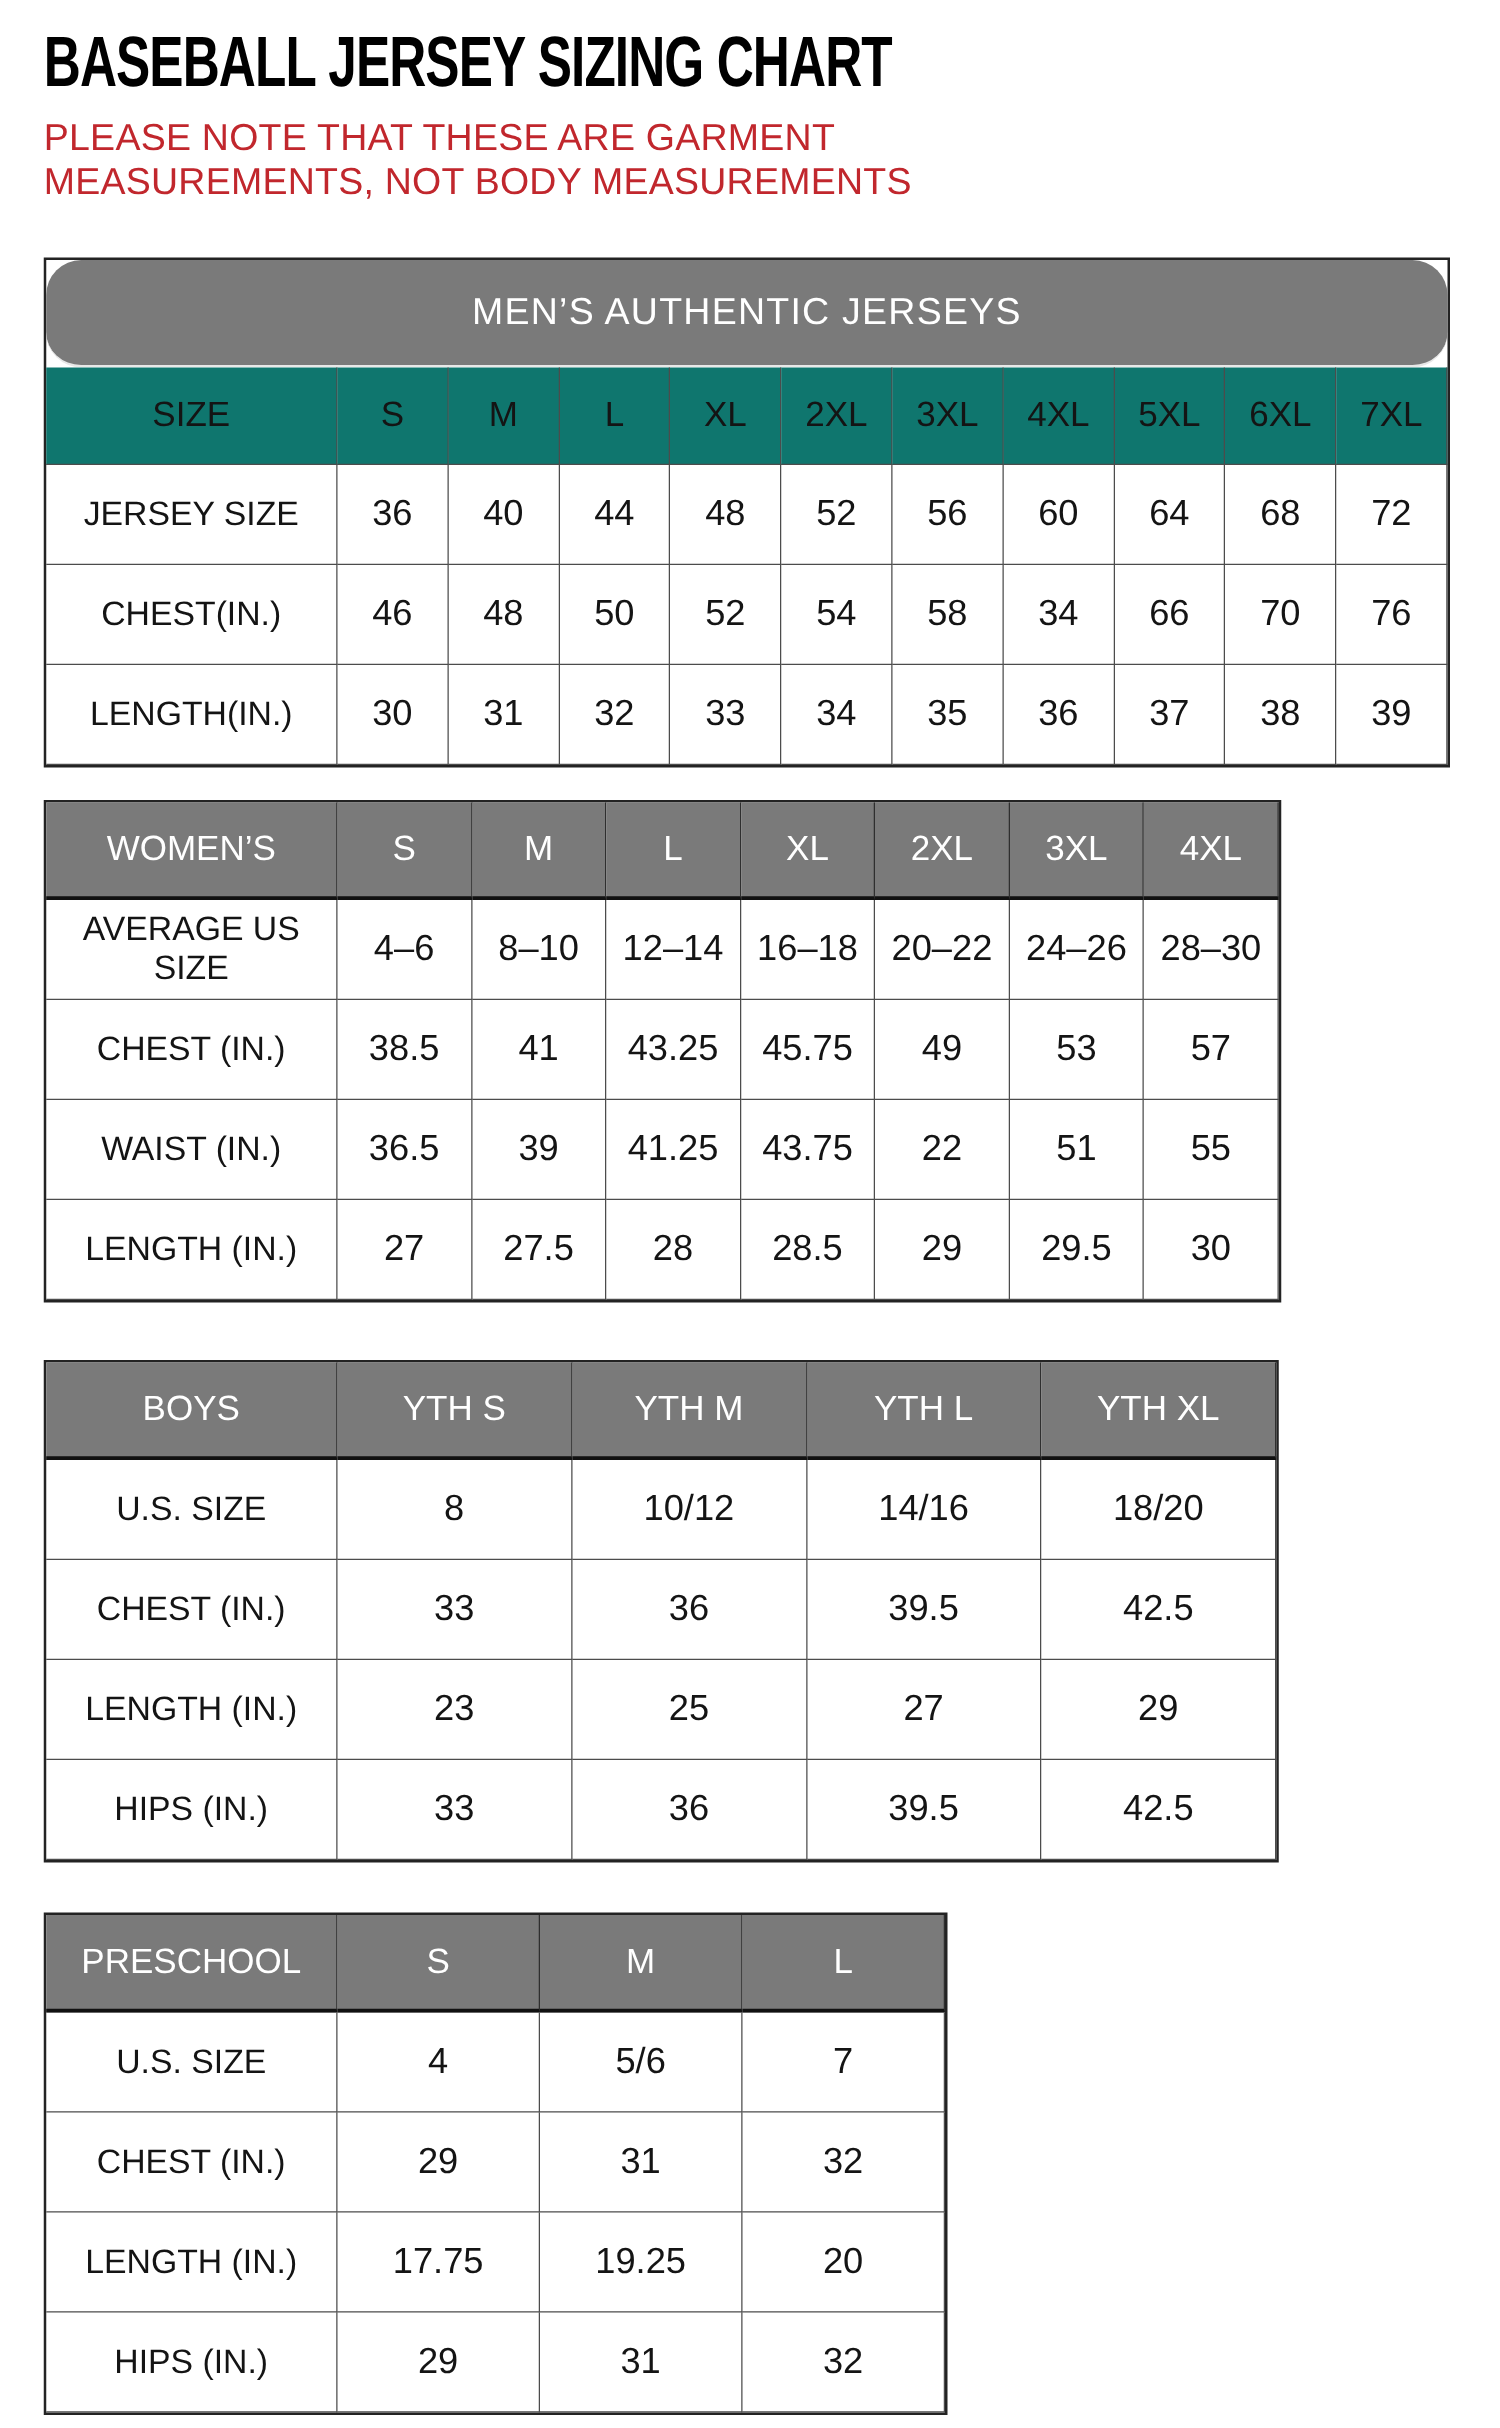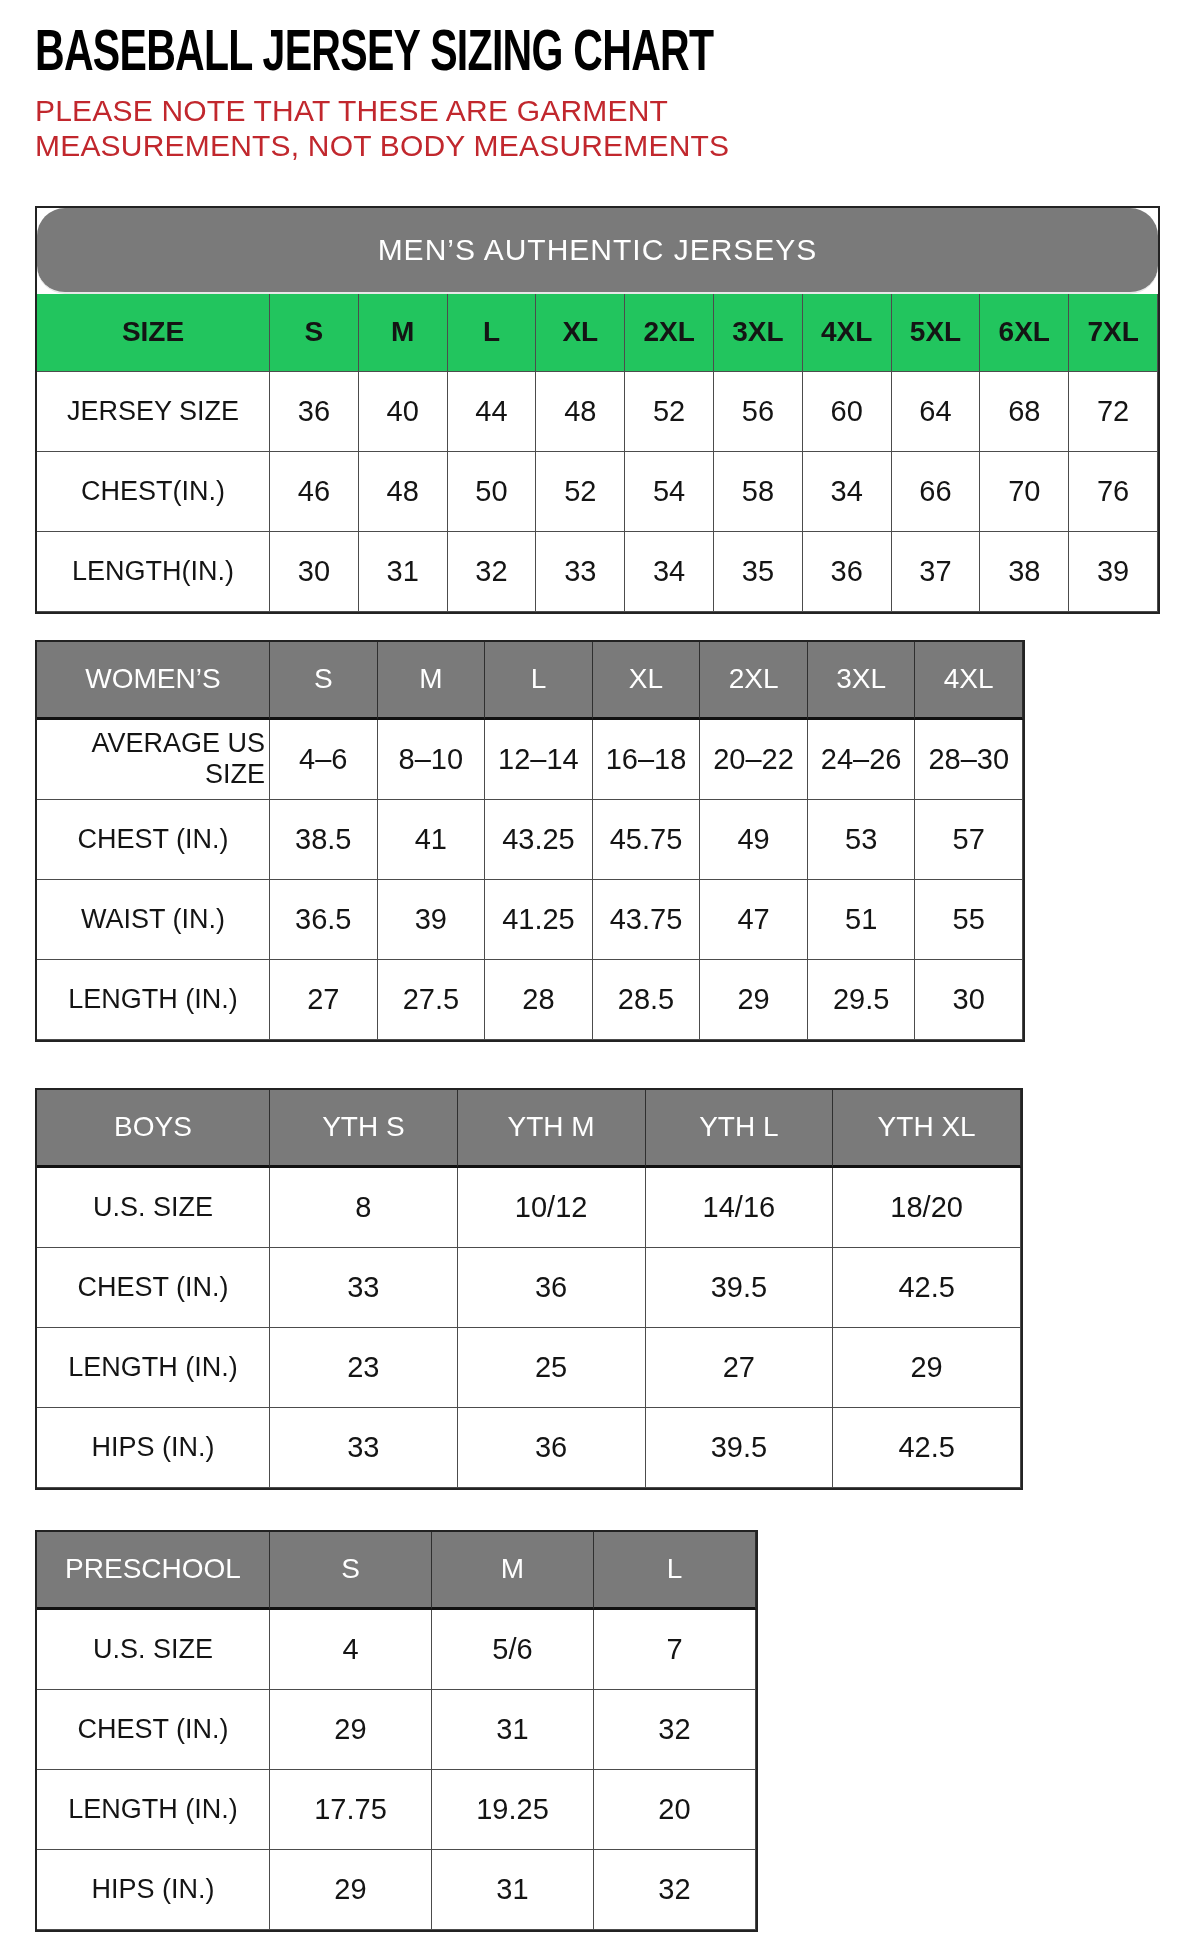--- a/index.html
+++ b/index.html
@@ -40,22 +40,22 @@
     grid-column:1 / -1;height:86px;background:var(--gray);color:#fff;
     font-size:30px;letter-spacing:1px;border-bottom:2px solid #e8e8e8;
     border-right:none;
     border-radius:28px;
   }
   .hdr{height:78px;font-size:28px;}
   .hdr.gray{
     background:var(--gray);color:#fff;
     border-right:1px solid #2f2f2f;border-bottom:3px solid #111;
   }
-  .hdr.plain{background:#22c55e;color:var(--ink);font-weight:bold;}
-  .label-cell{height:80px;font-size:27px;line-height:1.15;text-align:right;}
+  .hdr.plain{background:#0f766e;color:var(--ink);}
+  .label-cell{height:80px;font-size:27px;line-height:1.15;}
   .value-cell{height:80px;font-size:29px;}
   .footer-note{
     margin:10px 0 0 0;color:var(--red);font-size:27px;font-weight:400;
     white-space:nowrap;letter-spacing:.2px;
   }
 </style>
 </head>
 <body>
 
 <div class="page">
@@ -132,21 +132,21 @@
       <div class="cell value-cell">43.25</div>
       <div class="cell value-cell">45.75</div>
       <div class="cell value-cell">49</div>
       <div class="cell value-cell">53</div>
       <div class="cell value-cell">57</div>
       <div class="cell label-cell">WAIST (IN.)</div>
       <div class="cell value-cell">36.5</div>
       <div class="cell value-cell">39</div>
       <div class="cell value-cell">41.25</div>
       <div class="cell value-cell">43.75</div>
-      <div class="cell value-cell">47</div>
+      <div class="cell value-cell">22</div>
       <div class="cell value-cell">51</div>
       <div class="cell value-cell">55</div>
       <div class="cell label-cell">LENGTH (IN.)</div>
       <div class="cell value-cell">27</div>
       <div class="cell value-cell">27.5</div>
       <div class="cell value-cell">28</div>
       <div class="cell value-cell">28.5</div>
       <div class="cell value-cell">29</div>
       <div class="cell value-cell">29.5</div>
       <div class="cell value-cell">30</div>

